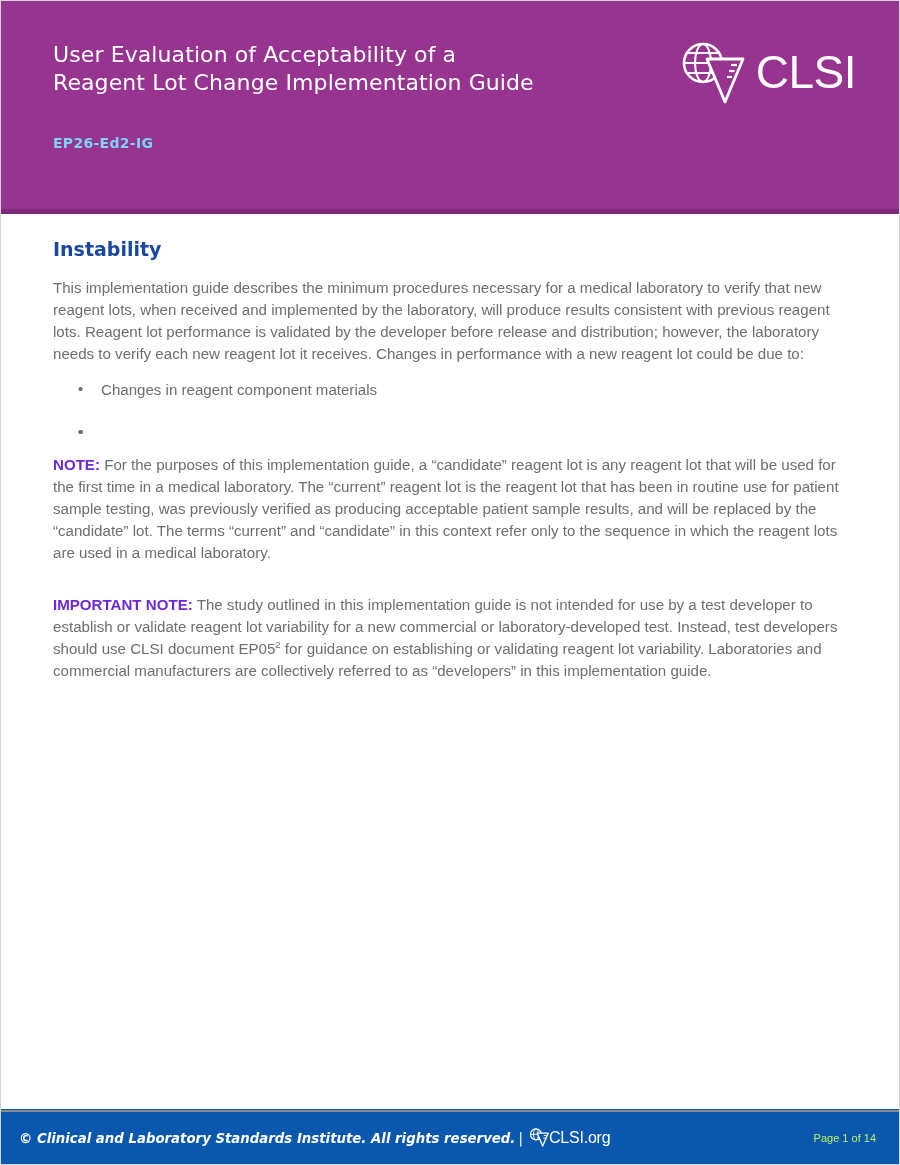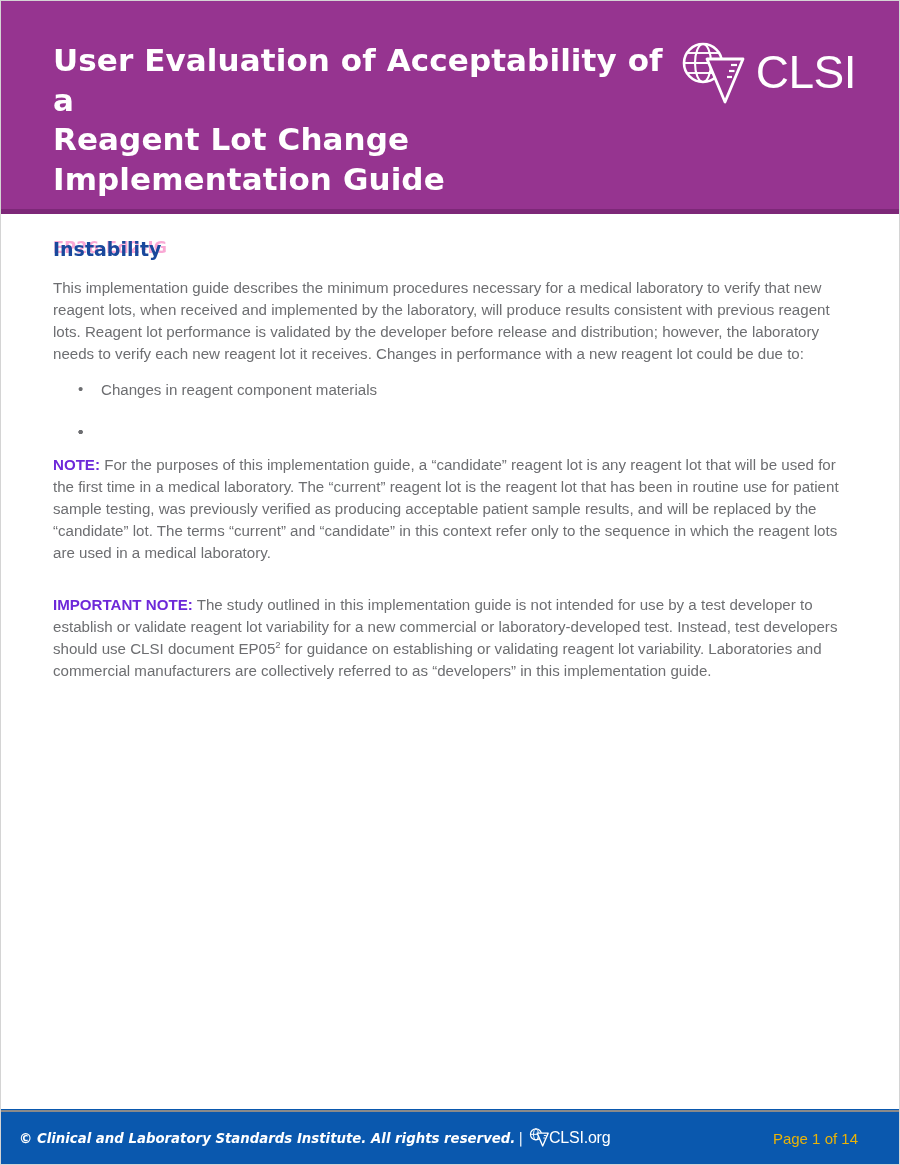--- a/index.html
+++ b/index.html
@@ -30,31 +30,31 @@
     border-bottom: 5px solid #7d2878;
   }
   .header-inner {
     position: absolute;
     left: 52px;
     top: 40px;
     right: 40px;
   }
   .doc-title {
     color: #ffffff;
-    font-size: 31px;
-    font-weight: bold;
+    font-size: 22px;
+    font-weight: normal;
     line-height: 1.28;
     letter-spacing: 0.1px;
     max-width: 640px;
     margin: 0;
     font-family: "DejaVu Sans", sans-serif;
   }
   .doc-code {
-    color: #f9a8d4;
-    font-size: 16px;
+    color: #7dd3fc;
+    font-size: 14px;
     font-weight: bold;
     margin-top: 38px;
     letter-spacing: 0.3px;
     font-family: "DejaVu Sans", sans-serif;
   }
   .logo-block {
     position: absolute;
     right: 45px;
     top: 38px;
     display: flex;
@@ -169,25 +169,25 @@
     color: #ffffff;
     font-size: 16px;
     font-style: normal;
     font-weight: normal;
     letter-spacing: -0.2px;
     margin-left: -1px;
     font-family: "Liberation Sans", sans-serif;
   }
   .footer-right {
     position: absolute;
-    right: 43px;
+    right: 25px;
     top: 50%;
     transform: translateY(-50%);
-    color: #eab308;
-    font-size: 15px;
+    color: #bef264;
+    font-size: 11px;
     font-family: "Liberation Sans", sans-serif;
   }
 </style>
 </head>
 <body>
 
 <div class="page">
 
   <div class="header">
     <div class="header-inner">

